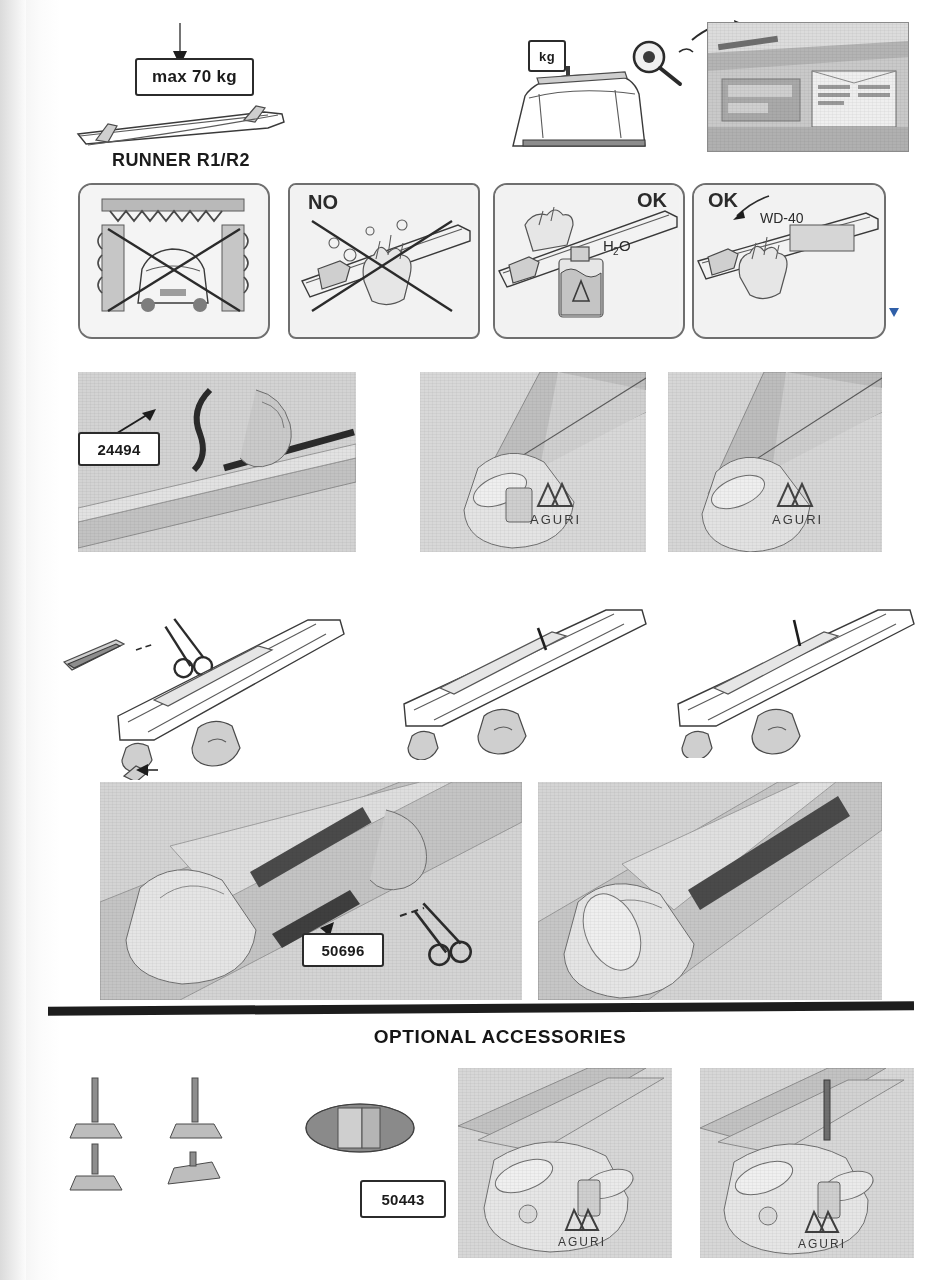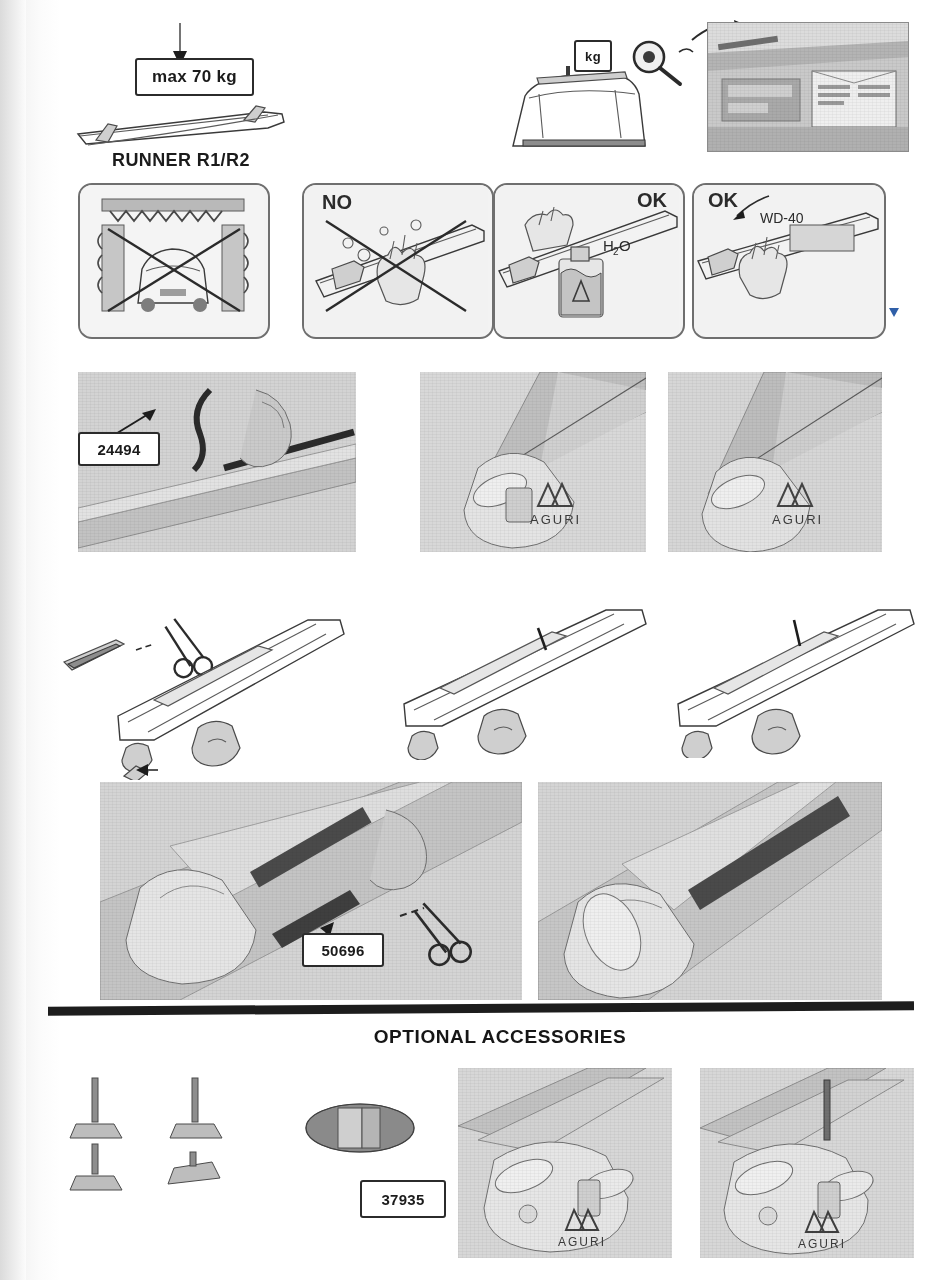--- a/index.html
+++ b/index.html
@@ -80,21 +80,21 @@
       <path class="thin" d="M10 34 L196 12 L214 14 L216 22 L200 28 L18 44 Z" fill="#e4e4e4"></path>
       <path class="thin2" d="M12 36 L200 15"></path>
       <path class="fillgrey" d="M28 40 l12 -16 l9 2 l-9 16 z"></path>
       <path class="fillgrey" d="M176 20 l12 -14 l9 2 l-10 14 z"></path>
       <path class="thin2" d="M20 45 q90 -12 190 -30"></path>
     </svg>
   </div>
 
   <div class="abs title-text" style="left:112px;top:150px;font-size:18px;letter-spacing:.4px;">RUNNER R1/R2</div>
 
-  <div class="label-box abs" style="left:574px;top:40px;width:34px;height:28px;font-size:13px;">kg</div>
+  <div class="label-box abs" style="left:528px;top:40px;width:34px;height:28px;font-size:13px;">kg</div>
   <div class="abs" style="left:566px;top:66px;width:4px;height:16px;background:#3a3a3a;"></div>
 
   <div class="abs" style="left:495px;top:60px;width:160px;height:90px;">
     <svg width="160" height="90" viewBox="0 0 160 90">
       <path class="thin" d="M18 86 L30 36 Q40 20 70 16 L116 14 Q138 16 144 34 L150 86 Z" fill="#ebebeb"></path>
       <path class="thin2" d="M34 38 Q80 26 140 34"></path>
       <path class="filldark" d="M28 80 L150 80 L150 86 L28 86 Z"></path>
       <path class="thin2" d="M44 34 L48 78"></path>
       <path class="thin2" d="M120 30 L126 78"></path>
       <path class="fillgrey" d="M42 18 L130 12 L132 18 L44 24 Z"></path>
@@ -155,21 +155,21 @@
       <path class="thin" d="M58 118 L62 84 Q70 66 92 64 Q116 64 124 84 L128 118 Z" fill="#e8e8e8"></path>
       <path class="thin2" d="M66 86 Q92 76 120 86"></path>
       <circle cx="68" cy="120" r="7" fill="#7d7d7d"></circle>
       <circle cx="120" cy="120" r="7" fill="#7d7d7d"></circle>
       <rect x="80" y="104" width="26" height="7" fill="#9d9d9d"></rect>
       <line class="cross" x1="28" y1="44" x2="160" y2="126"></line>
       <line class="cross" x1="160" y1="44" x2="28" y2="126"></line>
     </svg>
   </div>
 
-  <div class="panel" style="left:302px;top:183px;width:188px;height:152px;">
+  <div class="panel" style="left:288px;top:183px;width:188px;height:152px;border-radius:8px;">
     <svg width="184" height="148" viewBox="0 0 184 148">
       <rect x="0" y="0" width="184" height="148" fill="#f2f2f2"></rect>
       <path class="thin" d="M12 96 L168 40 L180 46 L180 56 L20 112 Z" fill="#e2e2e2"></path>
       <path class="thin2" d="M16 98 L172 44"></path>
       <path class="fillgrey" d="M28 84 l22 -8 l10 6 l-4 14 l-24 8 z"></path>
       <circle cx="60" cy="70" r="6" class="thin2" fill="#ededed"></circle>
       <circle cx="44" cy="58" r="5" class="thin2" fill="#ededed"></circle>
       <circle cx="80" cy="46" r="4" class="thin2" fill="#ededed"></circle>
       <circle cx="112" cy="40" r="5" class="thin2" fill="#ededed"></circle>
       <path class="filllight" d="M74 96 q-4 -22 10 -26 q6 -14 14 -2 q10 -10 14 2 q12 2 8 20 l-6 24 q-16 10 -32 2 z"></path>
@@ -388,21 +388,21 @@
   </div>
 
   <div class="abs" style="left:300px;top:1094px;width:120px;height:70px;">
     <svg width="120" height="70" viewBox="0 0 120 70">
       <ellipse cx="60" cy="34" rx="54" ry="24" fill="#8a8a8a" stroke="#5a5a5a"></ellipse>
       <rect x="38" y="14" width="24" height="40" fill="#cfcfcf" stroke="#4f4f4f"></rect>
       <rect x="62" y="14" width="18" height="40" fill="#b5b5b5" stroke="#4f4f4f"></rect>
       <ellipse cx="60" cy="34" rx="54" ry="24" fill="none" stroke="#3f3f3f" stroke-width="1.2"></ellipse>
     </svg>
   </div>
-  <div class="label-box abs" style="left:360px;top:1180px;width:82px;height:34px;font-size:15px;">37935</div>
+  <div class="label-box abs" style="left:360px;top:1180px;width:82px;height:34px;font-size:15px;">50443</div>
 
   <div class="photo" style="left:458px;top:1068px;width:214px;height:190px;">
     <svg width="214" height="190" viewBox="0 0 214 190">
       <rect width="214" height="190" fill="#d7d7d7"></rect>
       <path d="M0 58 L130 0 L188 0 L60 74 Z" fill="#c2c2c2" stroke="#8d8d8d"></path>
       <path d="M20 72 L150 10 L206 10 L80 84 Z" fill="#d2d2d2" stroke="#8d8d8d"></path>
       <path d="M36 92 q54 -34 112 -4 l22 42 q2 52 -78 54 q-64 -4 -66 -44 z" fill="#e6e6e6" stroke="#707070"></path>
       <ellipse cx="66" cy="108" rx="30" ry="14" fill="#f0f0f0" stroke="#6f6f6f" transform="rotate(-20 66 108)"></ellipse>
       <ellipse cx="150" cy="116" rx="26" ry="13" fill="#eaeaea" stroke="#6f6f6f" transform="rotate(-18 150 116)"></ellipse>
       <rect x="120" y="112" width="22" height="36" rx="3" fill="#cfcfcf" stroke="#676767"></rect>

